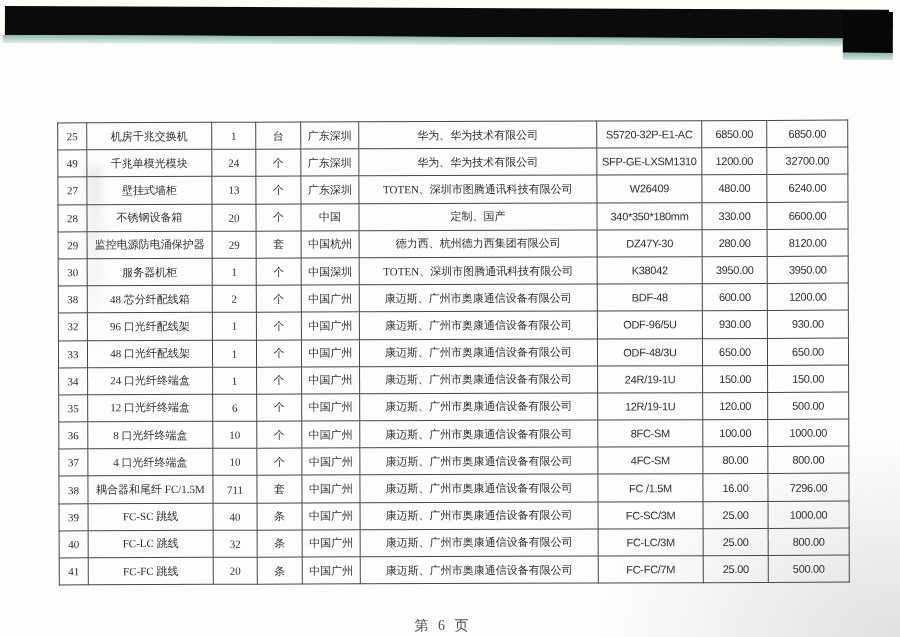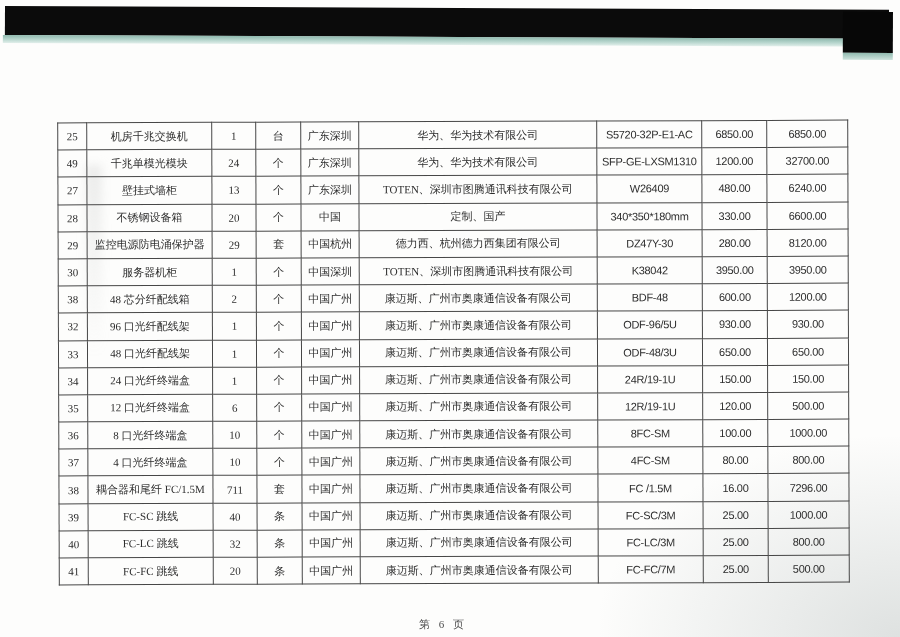--- a/index.html
+++ b/index.html
@@ -33,21 +33,21 @@
     border:1px solid #474747;height:26.2px;padding:0 2px;overflow:hidden;
     font-size:11px;color:#2d2d2d;text-align:center;vertical-align:middle;
     white-space:nowrap;
   }
   td.c-item,td.c-manufacturer{text-align:left;padding-left:6px;}
   td.c-model,td.c-unit_price,td.c-total{
     font-family:Liberation Sans, sans-serif;
     font-size:10px;letter-spacing:-0.3px;color:#333;}
   
   .page-footer{position:absolute;left:0;top:617px;width:886px;text-align:center;
-    font-size:11px;color:#4c4c4c;letter-spacing:3px;}
+    font-size:14px;color:#4c4c4c;letter-spacing:3px;}
 </style>
 </head>
 <body>
 
 <div class="scan-top">
   <div class="band-black"></div>
   <div class="band-teal"></div>
   <div class="band-corner"></div>
   <div class="band-corner-teal"></div>
 </div>

